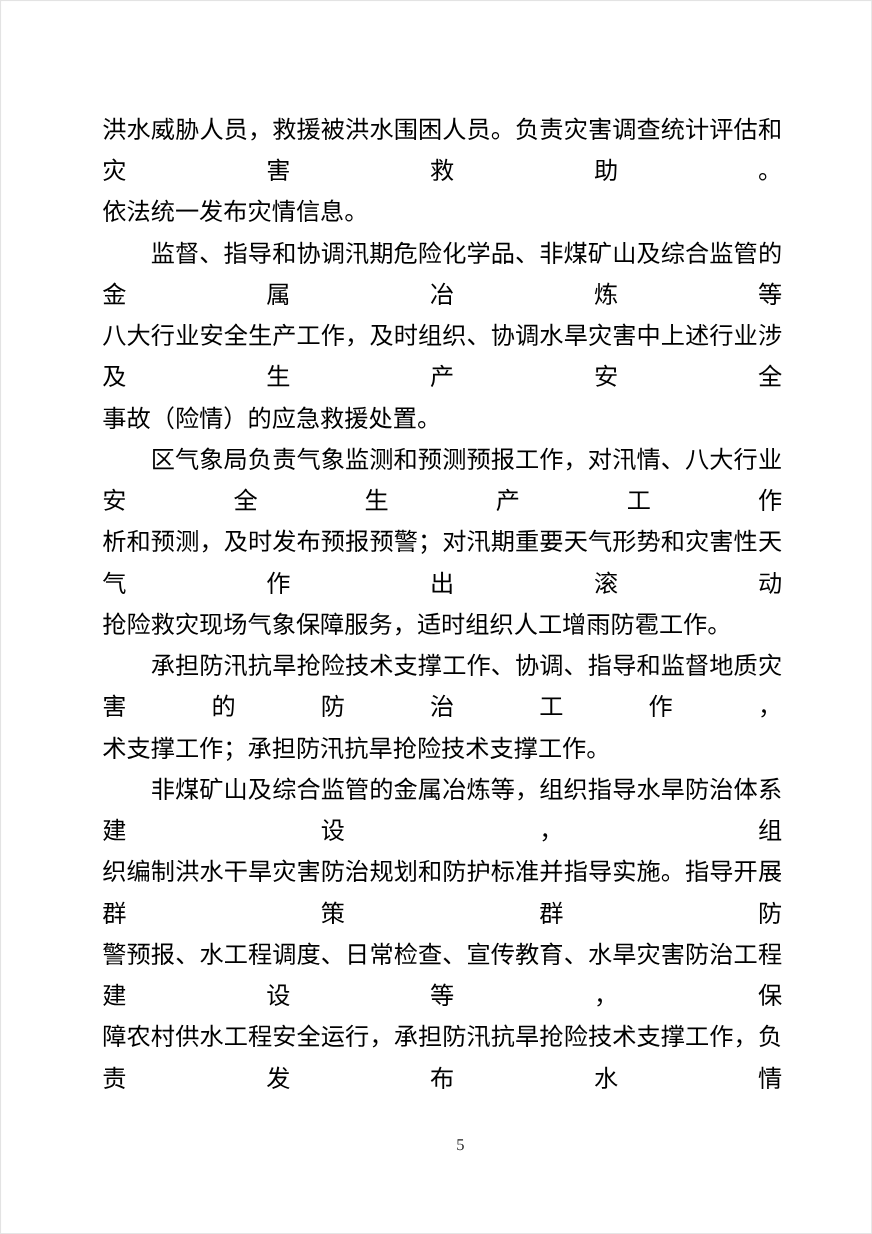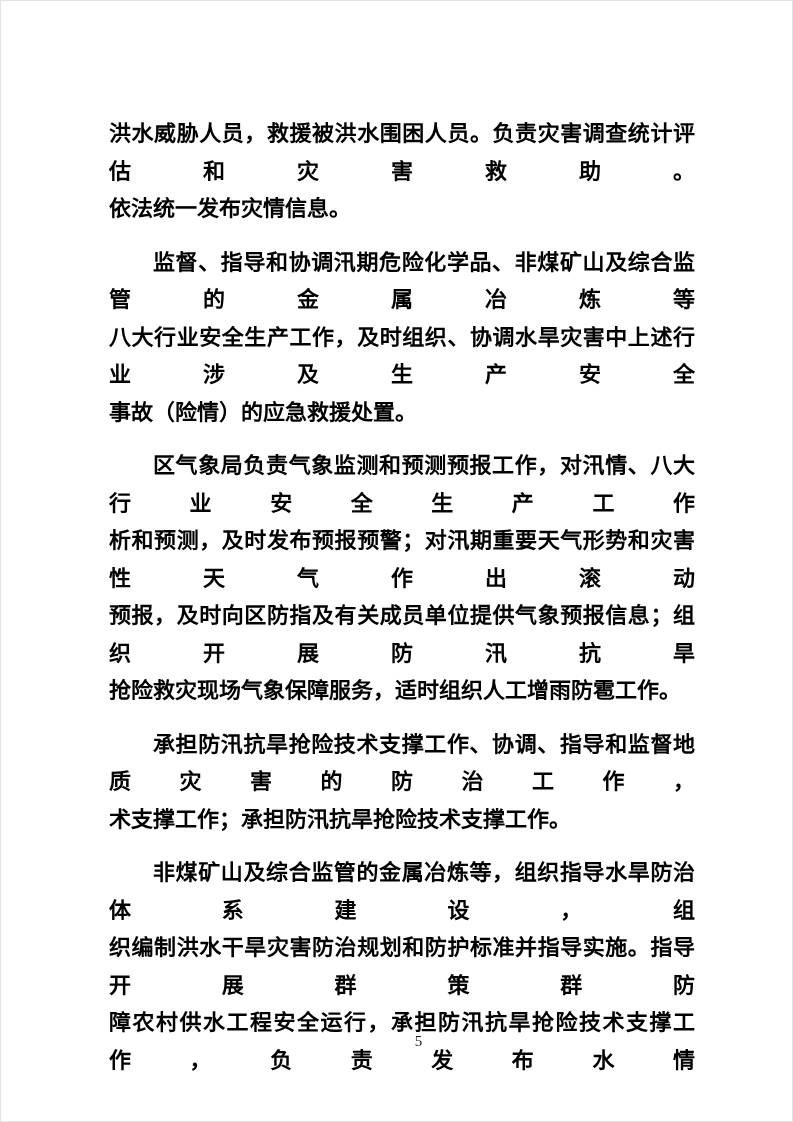--- a/index.html
+++ b/index.html
@@ -17,21 +17,21 @@
     height: 1122px;
     background: #ffffff;
     border: 1px solid #e3e3e3;
   }
   .content {
     position: absolute;
     left: 92px;
     top: 98px;
     width: 618px;
   }
-  .paragraph { margin: 16px; font-weight: bold; }
+  .paragraph { margin: 0; }
   .line {
     font-size: 22px;
     line-height: 37.5px;
     white-space: nowrap;
     color: #000000;
   }
   .line.justify {
     white-space: normal;
     text-align: justify;
     text-align-last: justify;
@@ -67,29 +67,29 @@
         <div class="line last">依法统一发布灾情信息。</div>
       </div>
       <div class="paragraph">
         <div class="line justify indent">监督、指导和协调汛期危险化学品、非煤矿山及综合监管的金属冶炼等</div>
         <div class="line justify">八大行业安全生产工作，及时组织、协调水旱灾害中上述行业涉及生产安全</div>
         <div class="line last">事故（险情）的应急救援处置。</div>
       </div>
       <div class="paragraph">
         <div class="line justify indent">区气象局负责气象监测和预测预报工作，对汛情、八大行业安全生产工作</div>
         <div class="line justify">析和预测，及时发布预报预警；对汛期重要天气形势和灾害性天气作出滚动</div>
-        <div class="line justify">预报，及时向区防指及有关成员单位提供气象预报信息；组织开展防汛抗旱</div>
         <div class="line last">抢险救灾现场气象保障服务，适时组织人工增雨防雹工作。</div>
       </div>
       <div class="paragraph">
         <div class="line justify indent">承担防汛抗旱抢险技术支撑工作、协调、指导和监督地质灾害的防治工作，</div>
         <div class="line last">术支撑工作；承担防汛抗旱抢险技术支撑工作。</div>
       </div>
       <div class="paragraph">
         <div class="line justify indent">非煤矿山及综合监管的金属冶炼等，组织指导水旱防治体系建设，组</div>
         <div class="line justify">织编制洪水干旱灾害防治规划和防护标准并指导实施。指导开展群策群防</div>
+        <div class="line justify">警预报、水工程调度、日常检查、宣传教育、水旱灾害防治工程建设等，保</div>
         <div class="line justify">障农村供水工程安全运行，承担防汛抗旱抢险技术支撑工作，负责发布水情</div>
       </div>
     </div>
   <div class="footer">
     <span class="page-num">5</span>
   </div>
 </div>
 
 </body></html>

